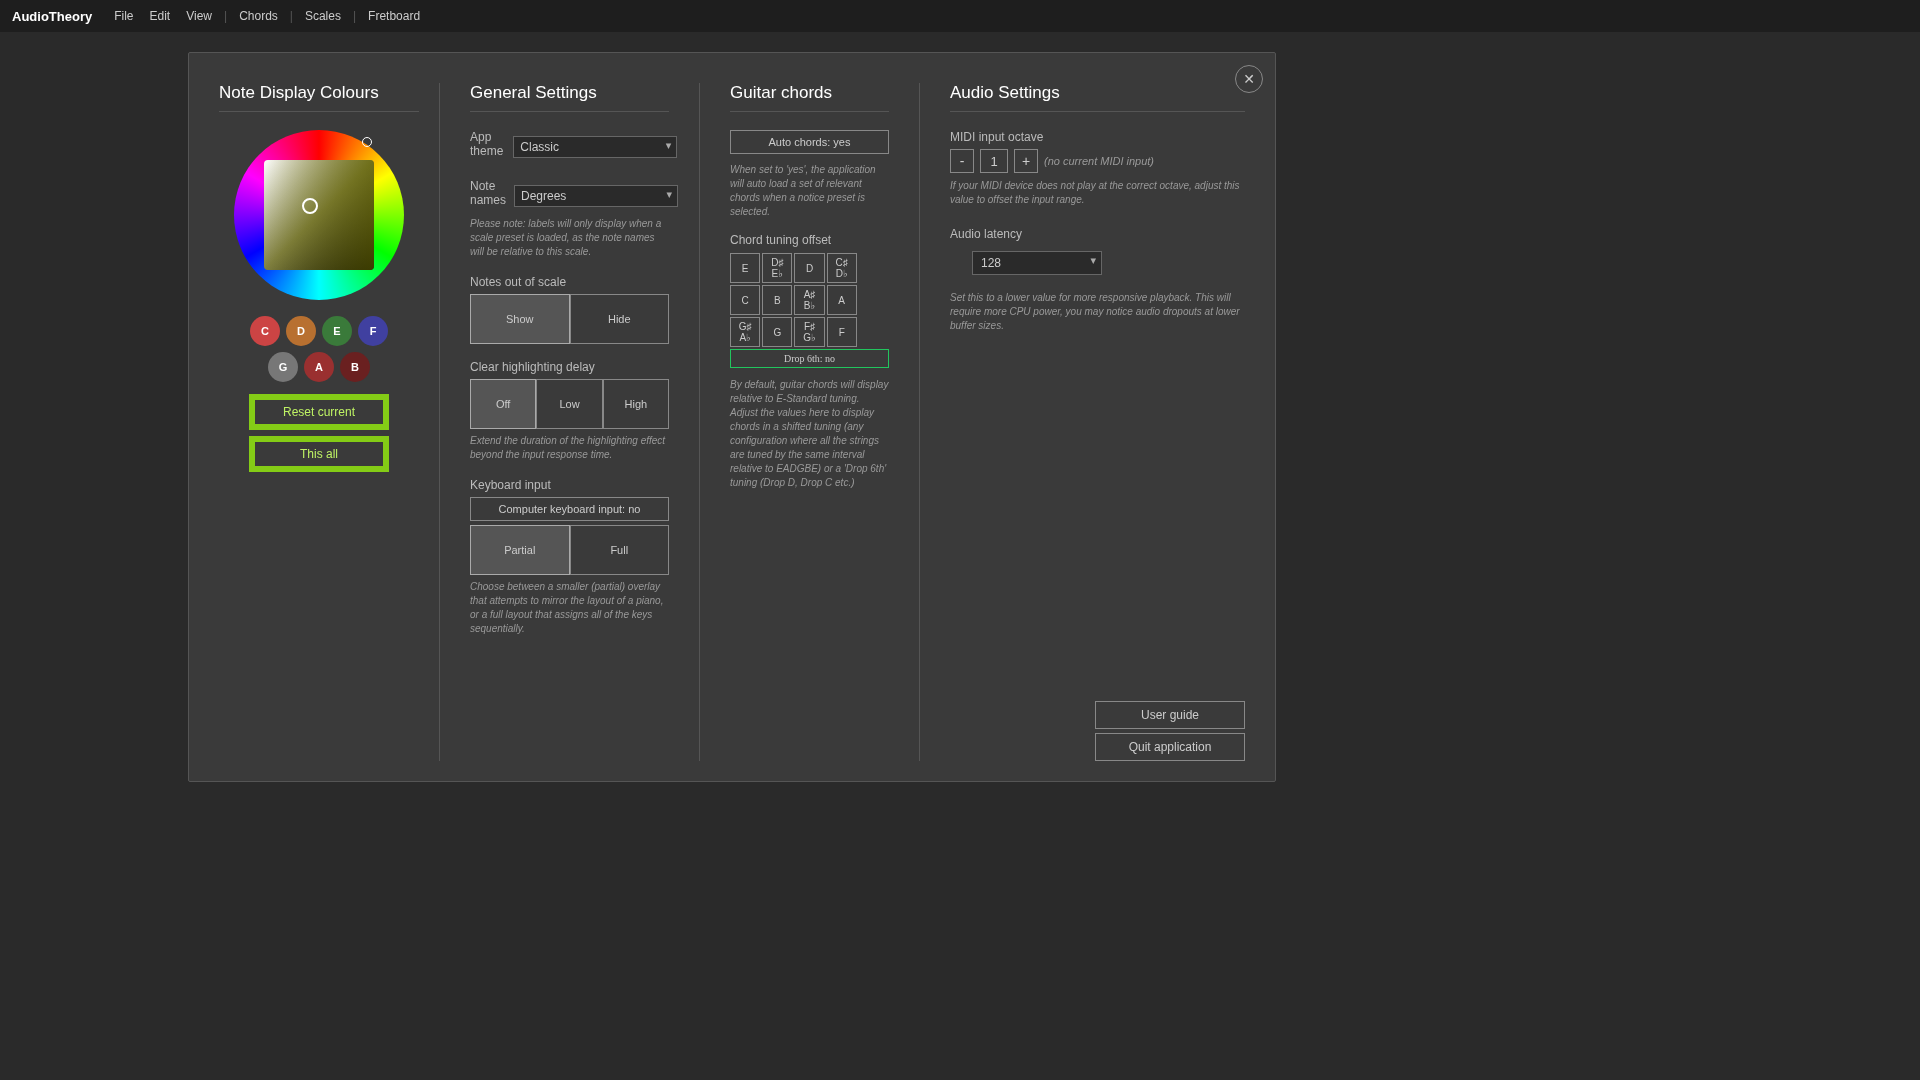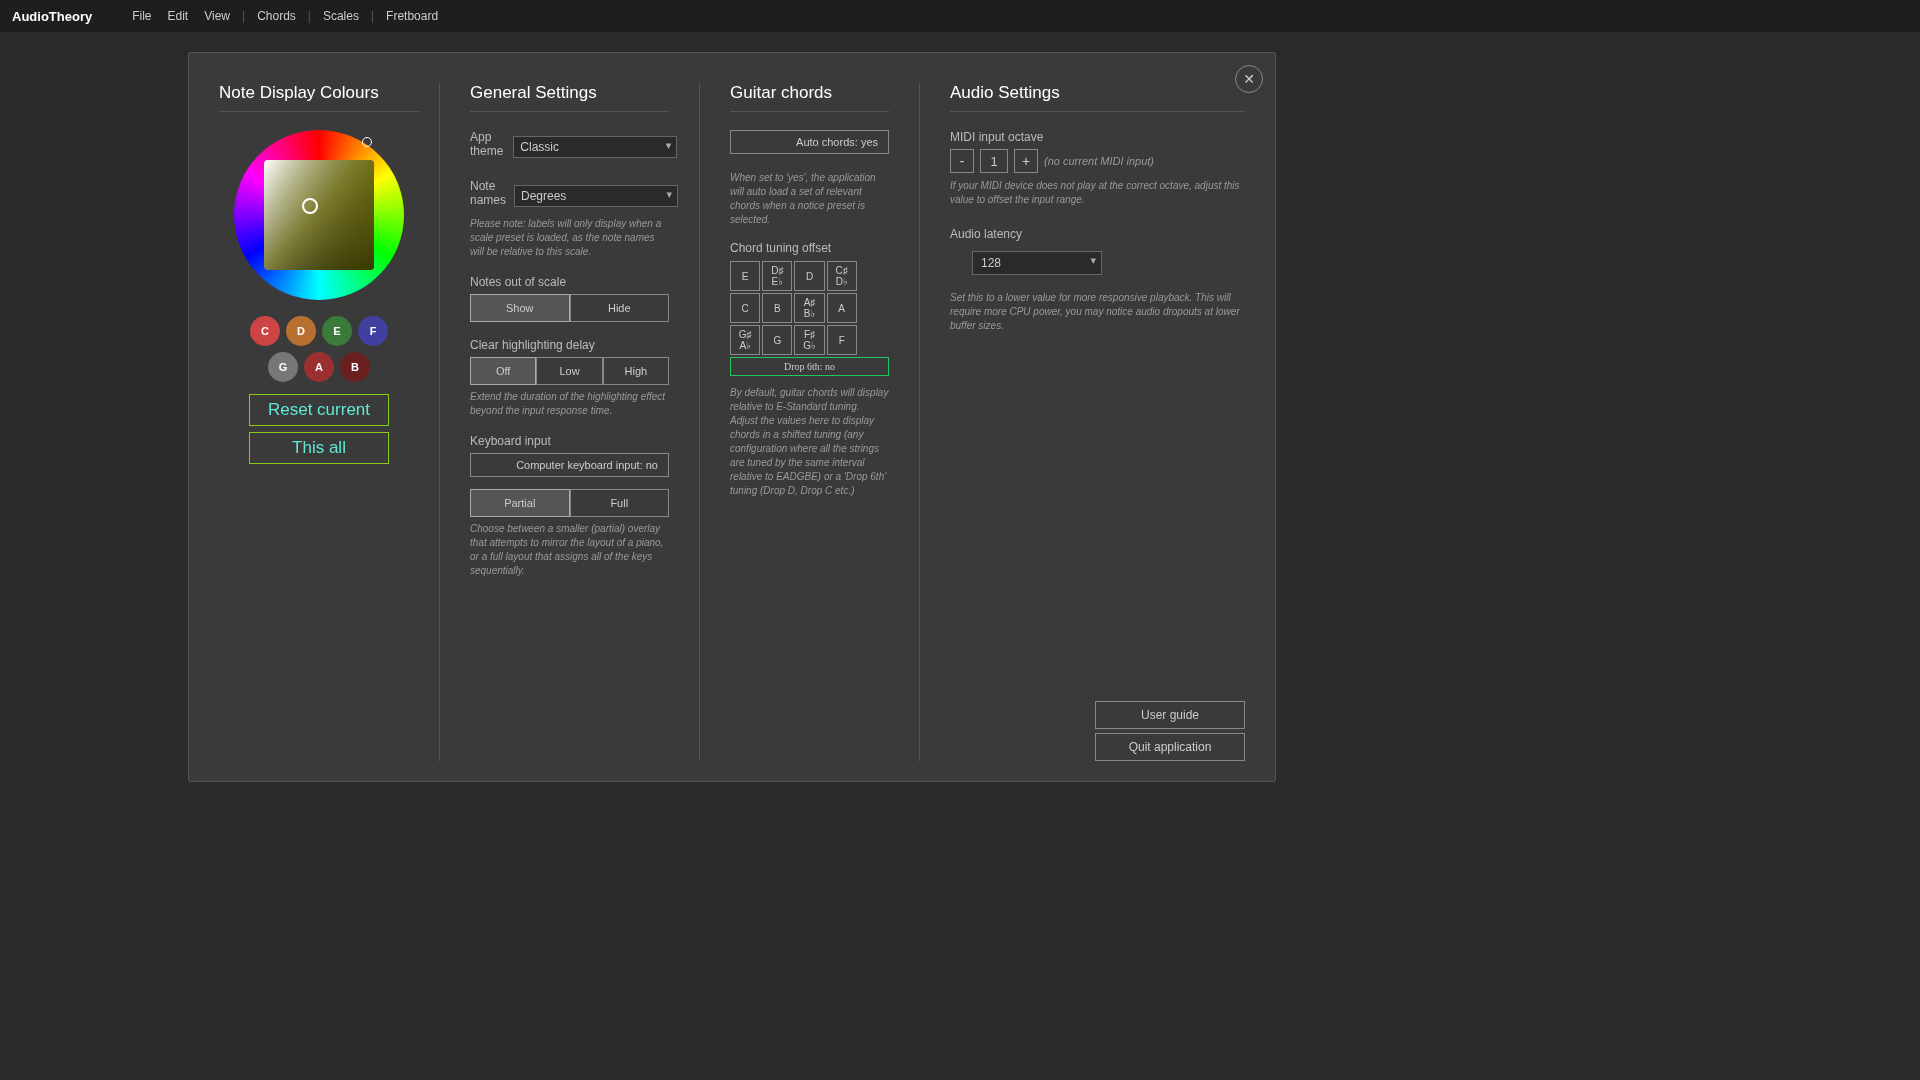--- a/index.html
+++ b/index.html
@@ -18,21 +18,21 @@
       align-items: center;
       height: 32px;
       background: #1e1e1e;
       padding: 0 12px;
       gap: 0;
     }
     .app-name {
       font-weight: bold;
       font-size: 13px;
       color: #fff;
-      margin-right: 32px;
+      margin-right: 14px;
     }
     .menu-item {
       font-size: 12px;
       color: #ccc;
       padding: 0 8px;
       cursor: pointer;
     }
     .menu-sep {
       color: #555;
       margin: 0 4px;
@@ -176,24 +176,24 @@
       color: #fff;
       cursor: pointer;
     }
     
     .reset-btn {
       display: block;
       width: 140px;
       margin: 6px auto;
       padding: 5px 10px;
       background: transparent;
-      border: 1px solid #84cc16;
-      color: #5eead4;
-      cursor: pointer;
-      font-size: 17px;
+      border: 6px solid #84cc16;
+      color: #bef264;
+      cursor: pointer;
+      font-size: 12px;
       text-align: center;
     }
 
     
     .setting-row {
       margin-bottom: 16px;
     }
     .setting-label {
       font-size: 12px;
       color: #bbb;
@@ -217,21 +217,21 @@
     .select-wrap::after {
       content: '▾';
       position: absolute;
       right: 6px;
       top: 3px;
       color: #aaa;
       pointer-events: none;
       font-size: 11px;
     }
     .toggle-btn {
-      padding: 7px 12px;
+      padding: 18px 12px;
       border: 1px solid #888;
       background: transparent;
       color: #ccc;
       cursor: pointer;
       font-size: 11px;
     }
     .toggle-btn.active {
       background: #555;
       border-color: #aaa;
     }
@@ -249,22 +249,22 @@
       font-style: italic;
     }
     .full-width-btn {
       width: 100%;
       padding: 5px 10px;
       border: 1px solid #888;
       background: transparent;
       color: #ccc;
       cursor: pointer;
       font-size: 11px;
-      text-align: right;
-      margin-bottom: 12px;
+      text-align: center;
+      margin-bottom: 4px;
     }
     .chord-cell {
       border: 1px solid #888;
       background: transparent;
       color: #ccc;
       font-size: 10px;
       text-align: center;
       padding: 3px 2px;
       cursor: pointer;
       min-width: 26px;

